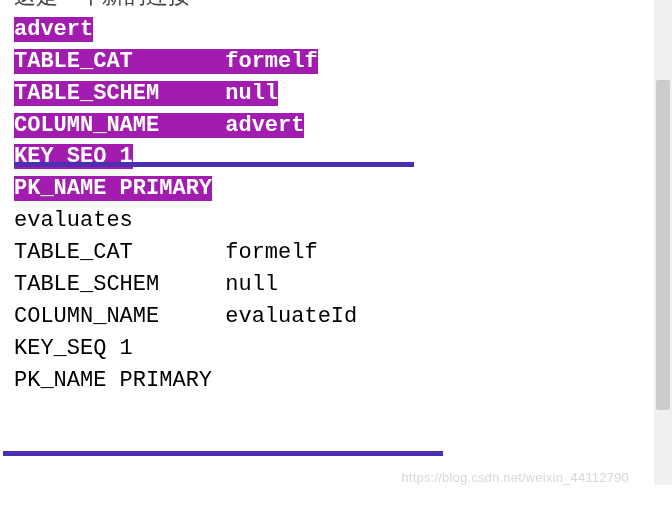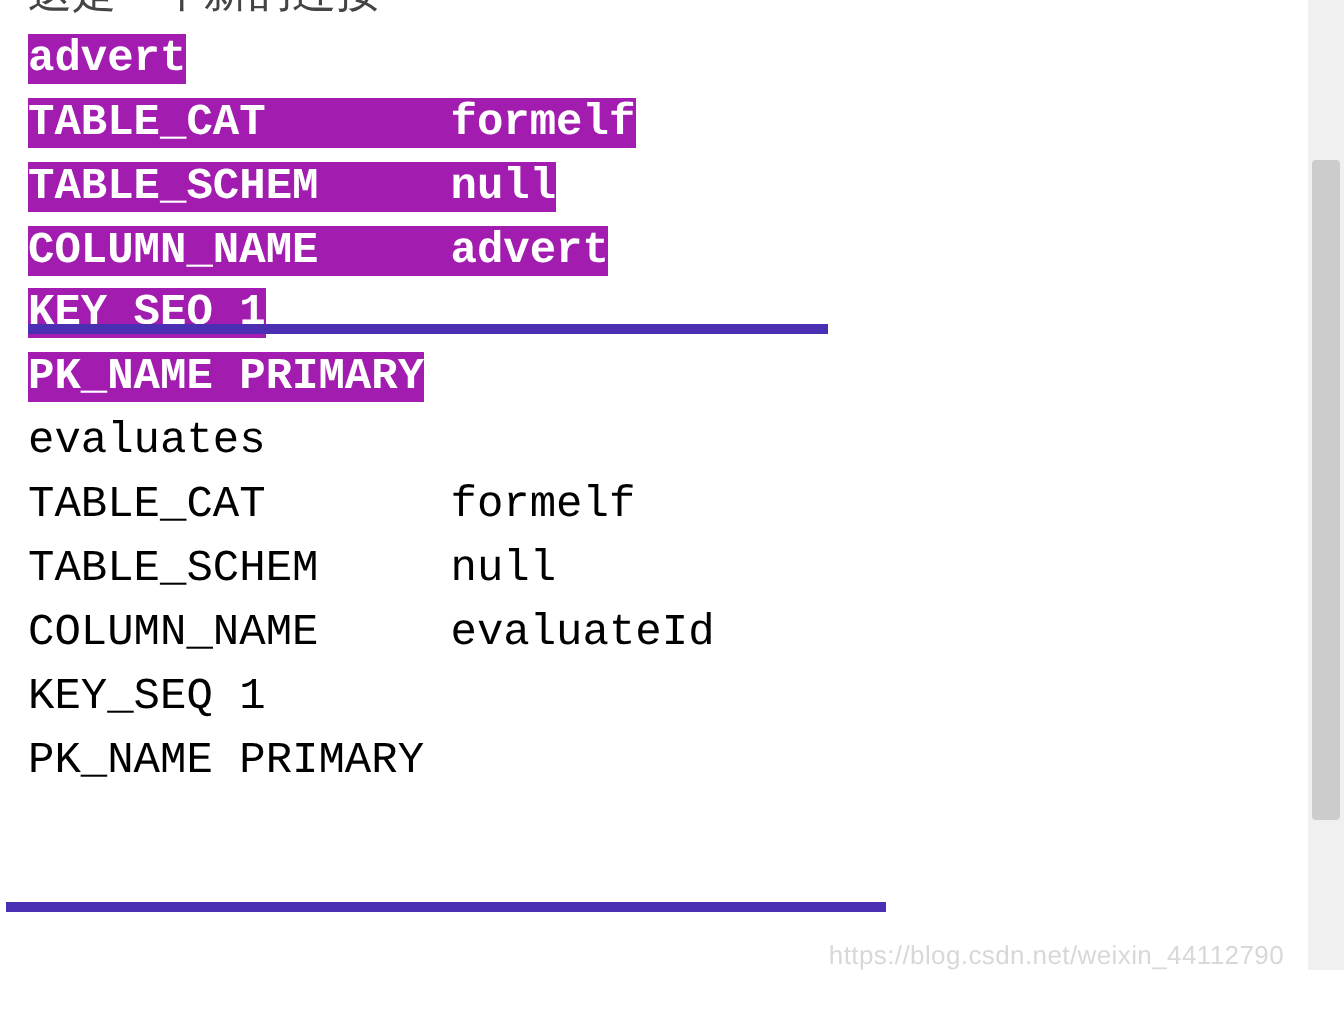--- a/index.html
+++ b/index.html
@@ -59,21 +59,21 @@
     position: absolute;
     right: 2px;
     top: 80px;
     width: 14px;
     height: 330px;
     background: #cccccc;
     border-radius: 2px;
   }
   .watermark {
     position: absolute;
-    right: 30px;
+    right: 43px;
     bottom: 30px;
     font-family: Arial, sans-serif;
     font-size: 13px;
     color: #d8d8d8;
     letter-spacing: 0.2px;
   }
 </style>
 </head>
 <body>
 

